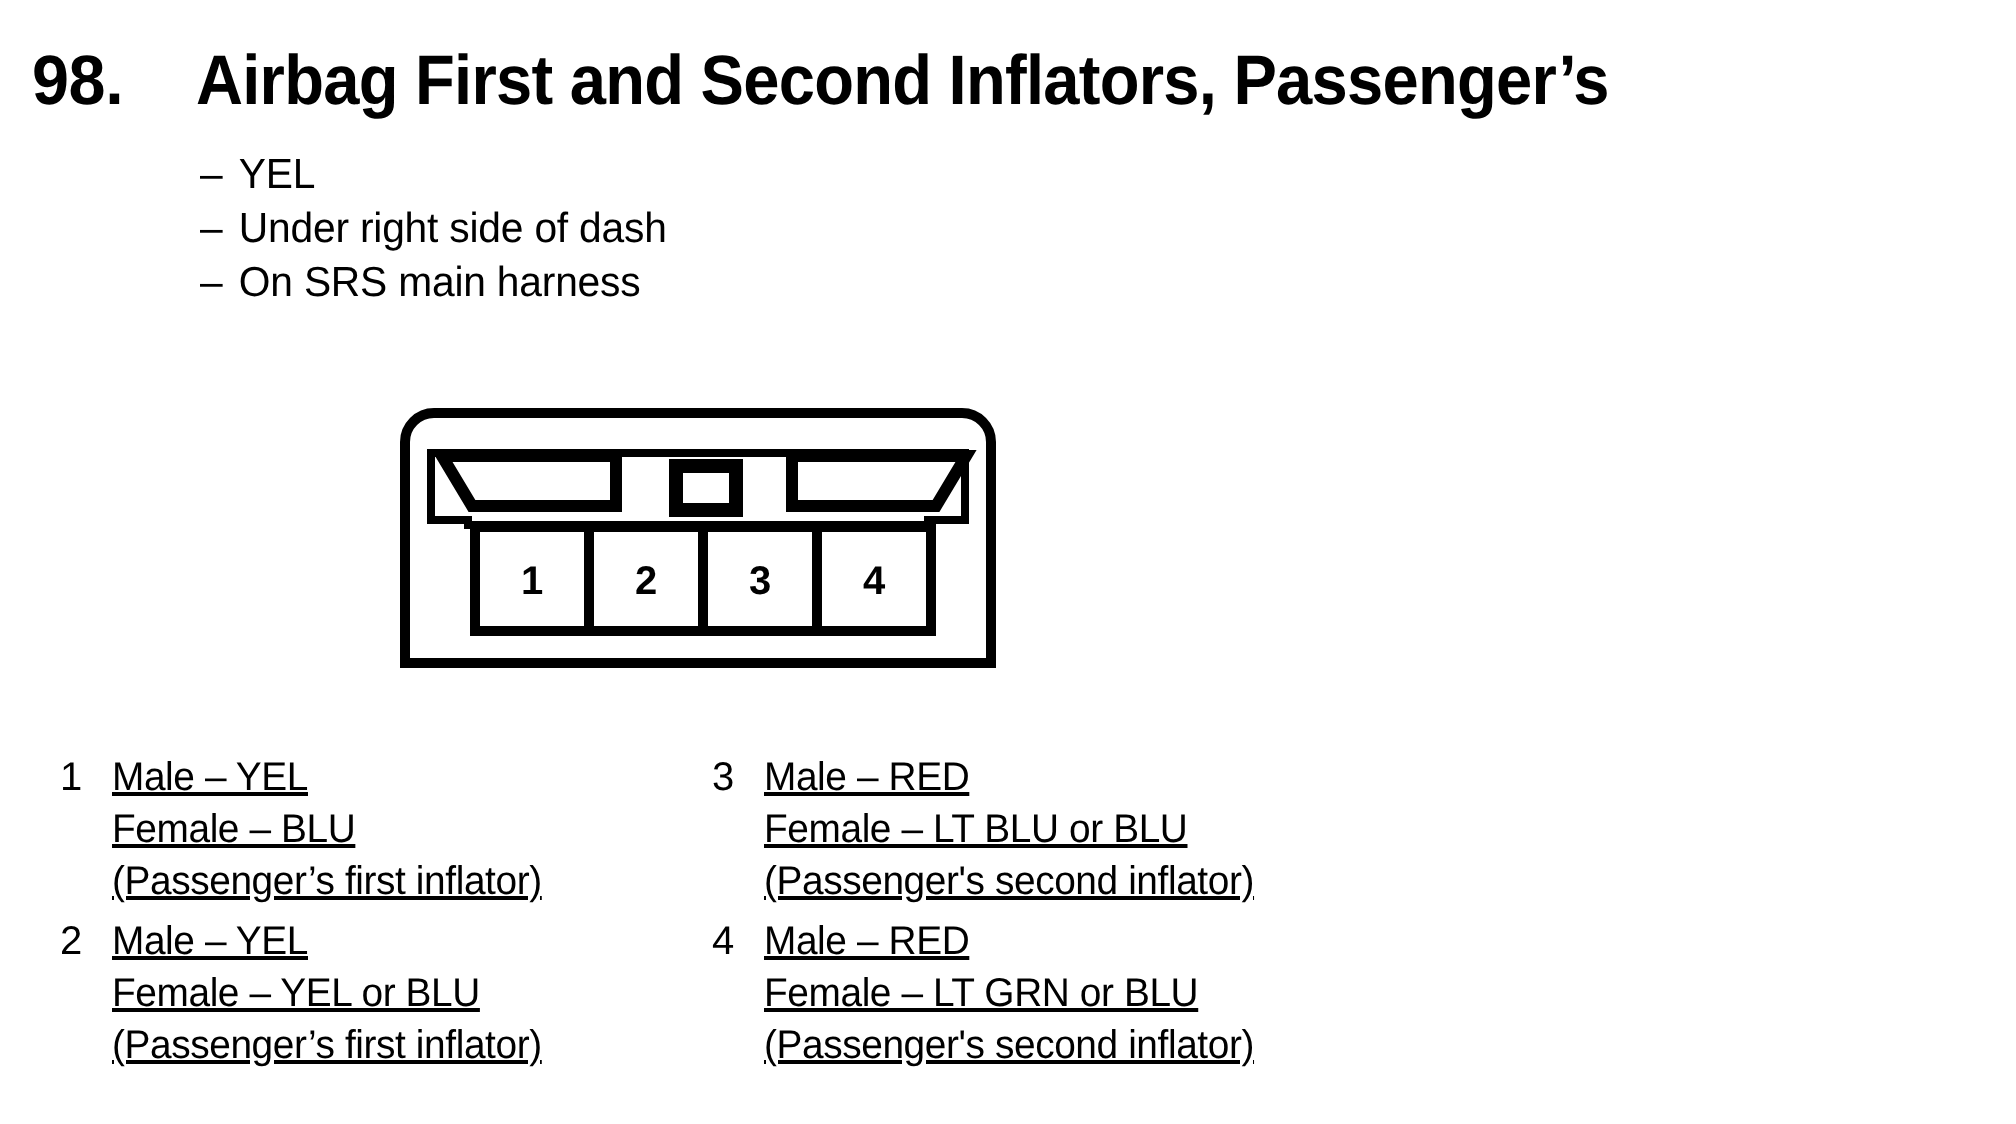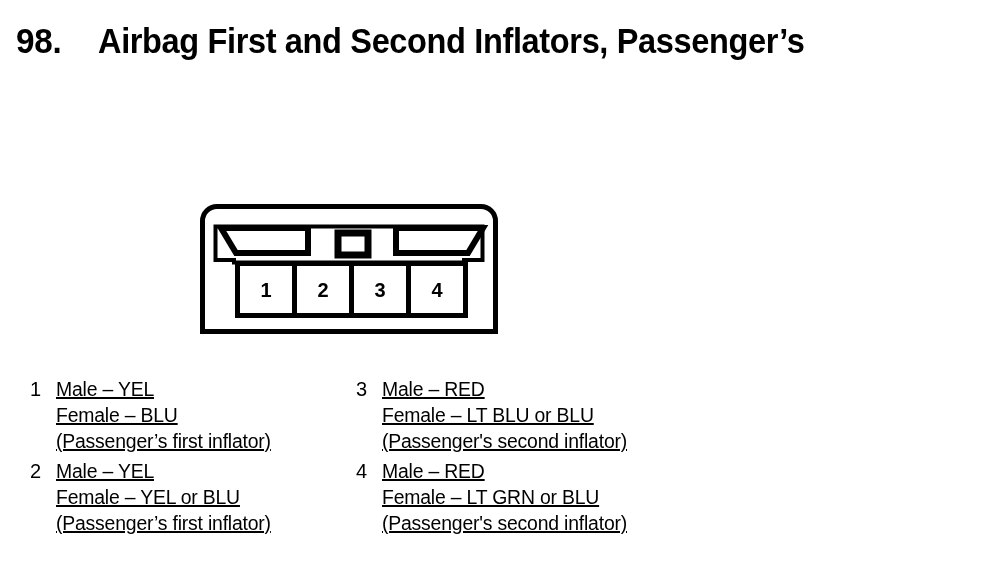--- a/index.html
+++ b/index.html
@@ -140,20 +140,31 @@
 </style>
 </head>
 <body>
 
 <div id="page">
 
   <div class="title-row">
     <span class="title-num">98.</span><span class="title-text">Airbag First and Second Inflators, Passenger’s</span>
   </div>
 
+  <div class="bullets">
+    <div class="bullet-line">
+      <span class="bullet-dash">–</span><span>YEL</span>
+    </div>
+    <div class="bullet-line">
+      <span class="bullet-dash">–</span><span>Under right side of dash</span>
+    </div>
+    <div class="bullet-line">
+      <span class="bullet-dash">–</span><span>On SRS main harness</span>
+    </div>
+  </div>
 
   <div class="connector">
     <svg width="312" height="140" viewBox="0 0 312 140" xmlns="http://www.w3.org/2000/svg">
 
       <path d="M 6.5 131.5
                L 6.5 21
                A 14.5 14.5 0 0 1 21 6.5
                L 285 6.5
                A 14.5 14.5 0 0 1 299.5 21
                L 299.5 131.5

